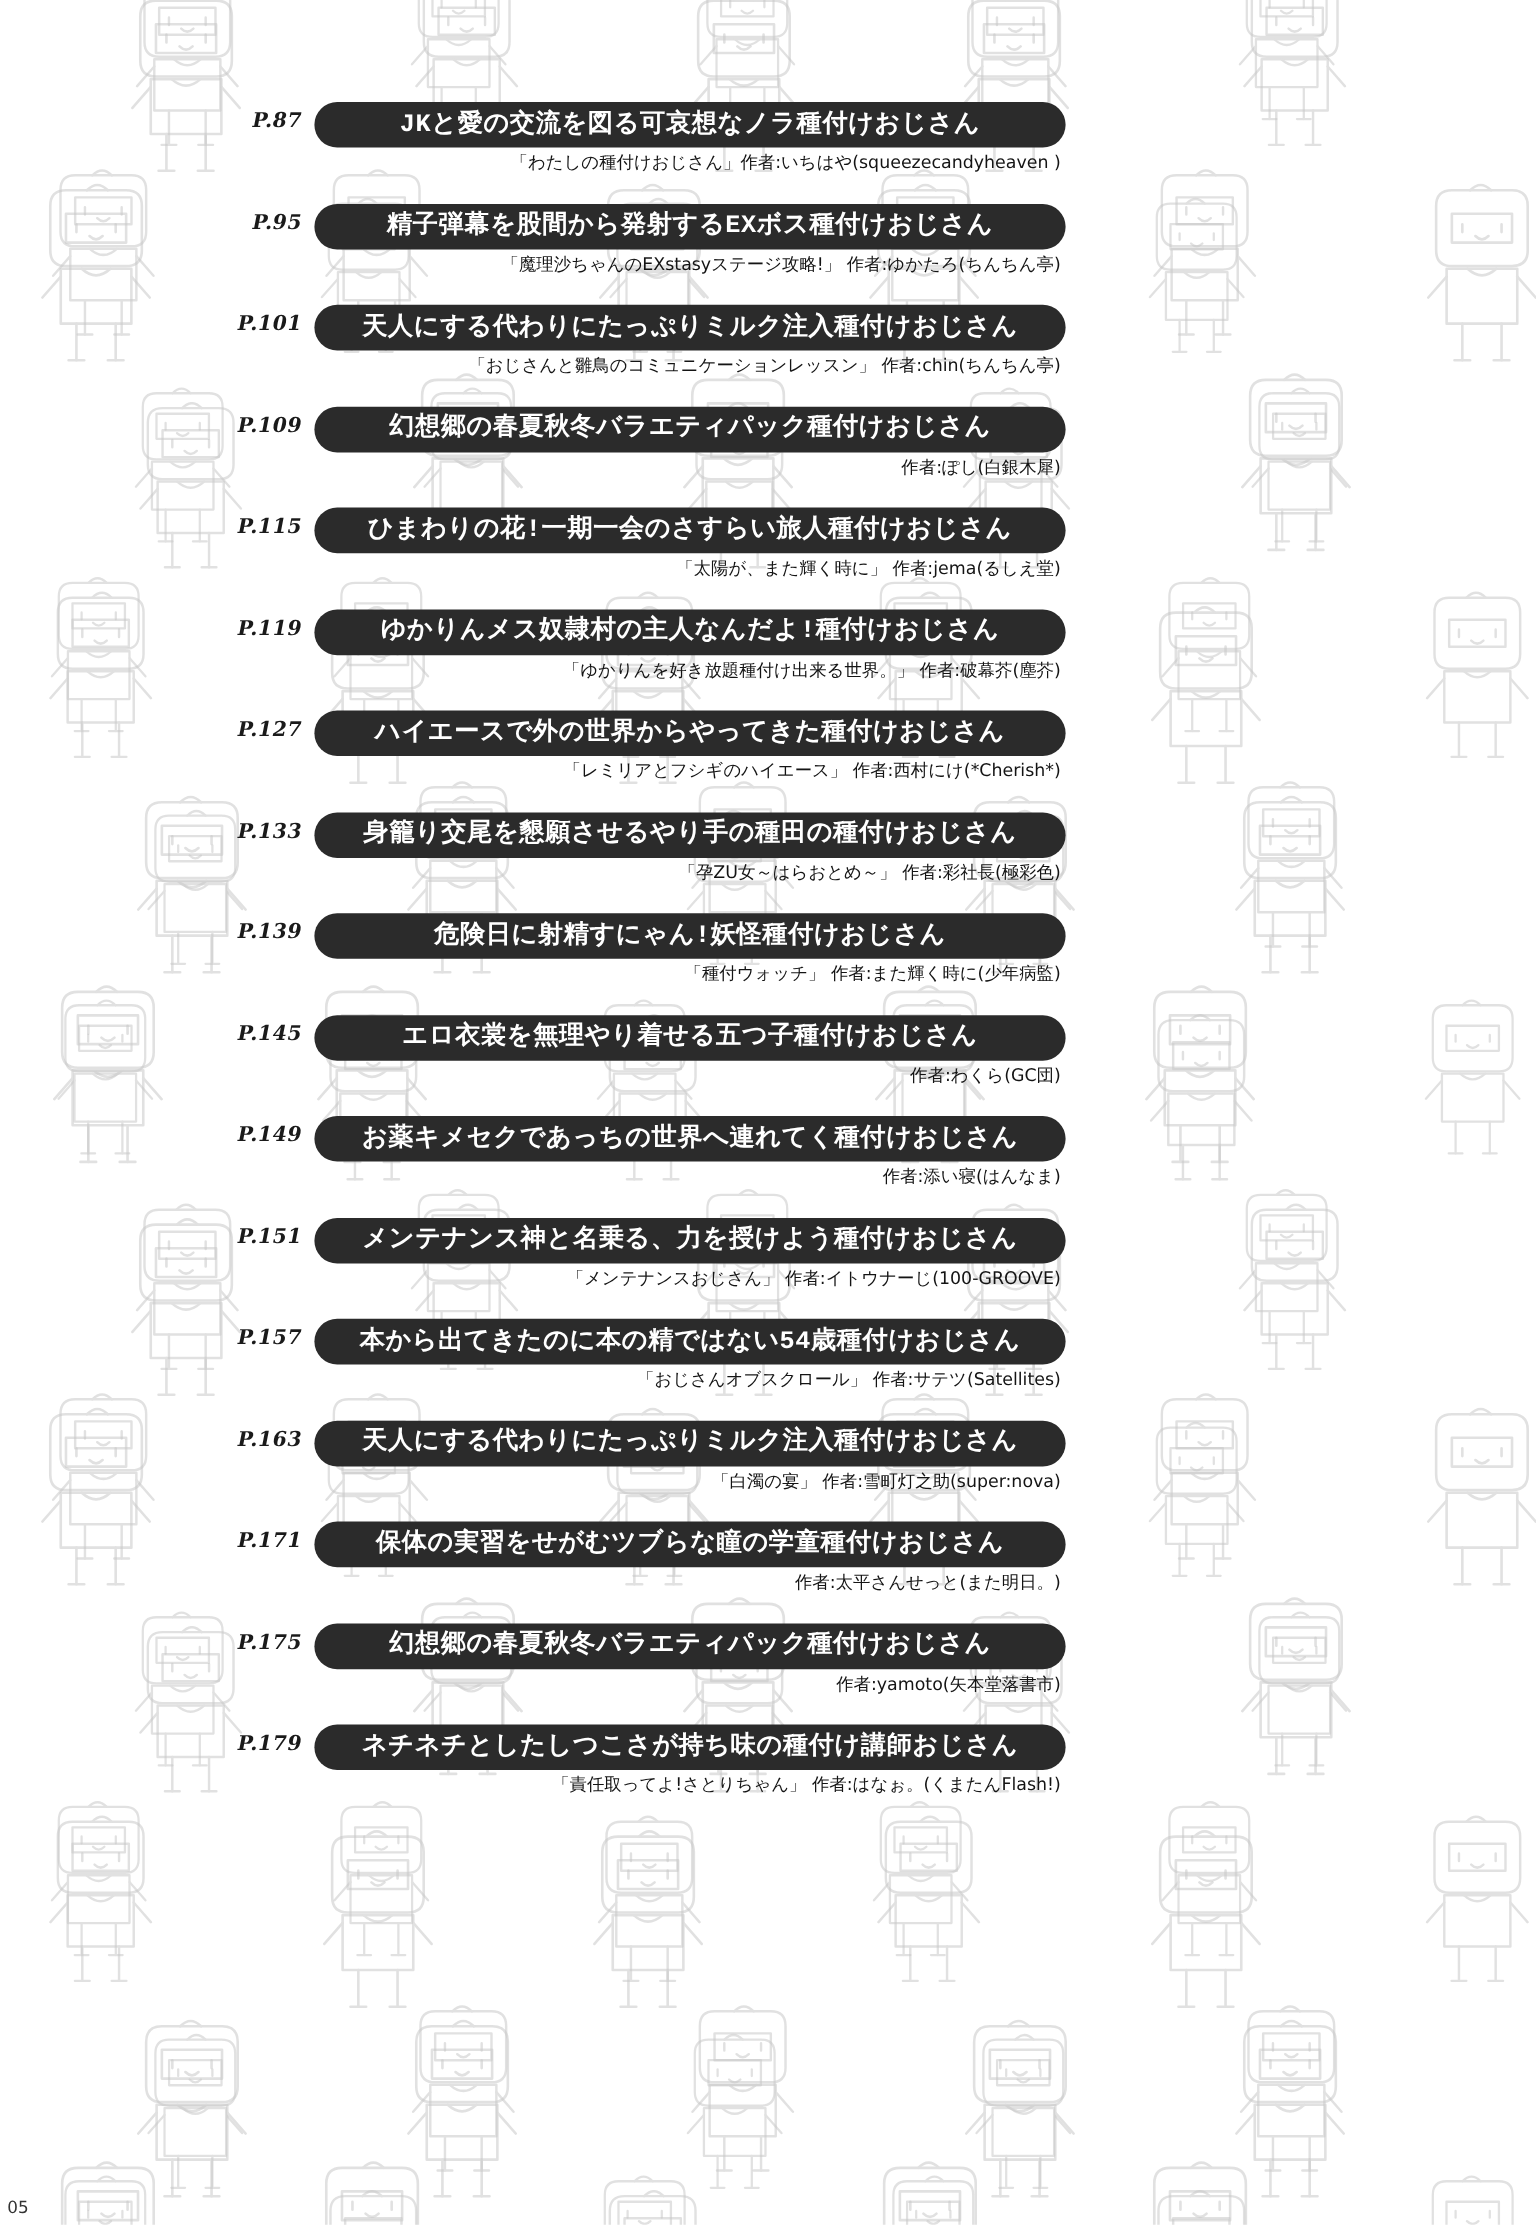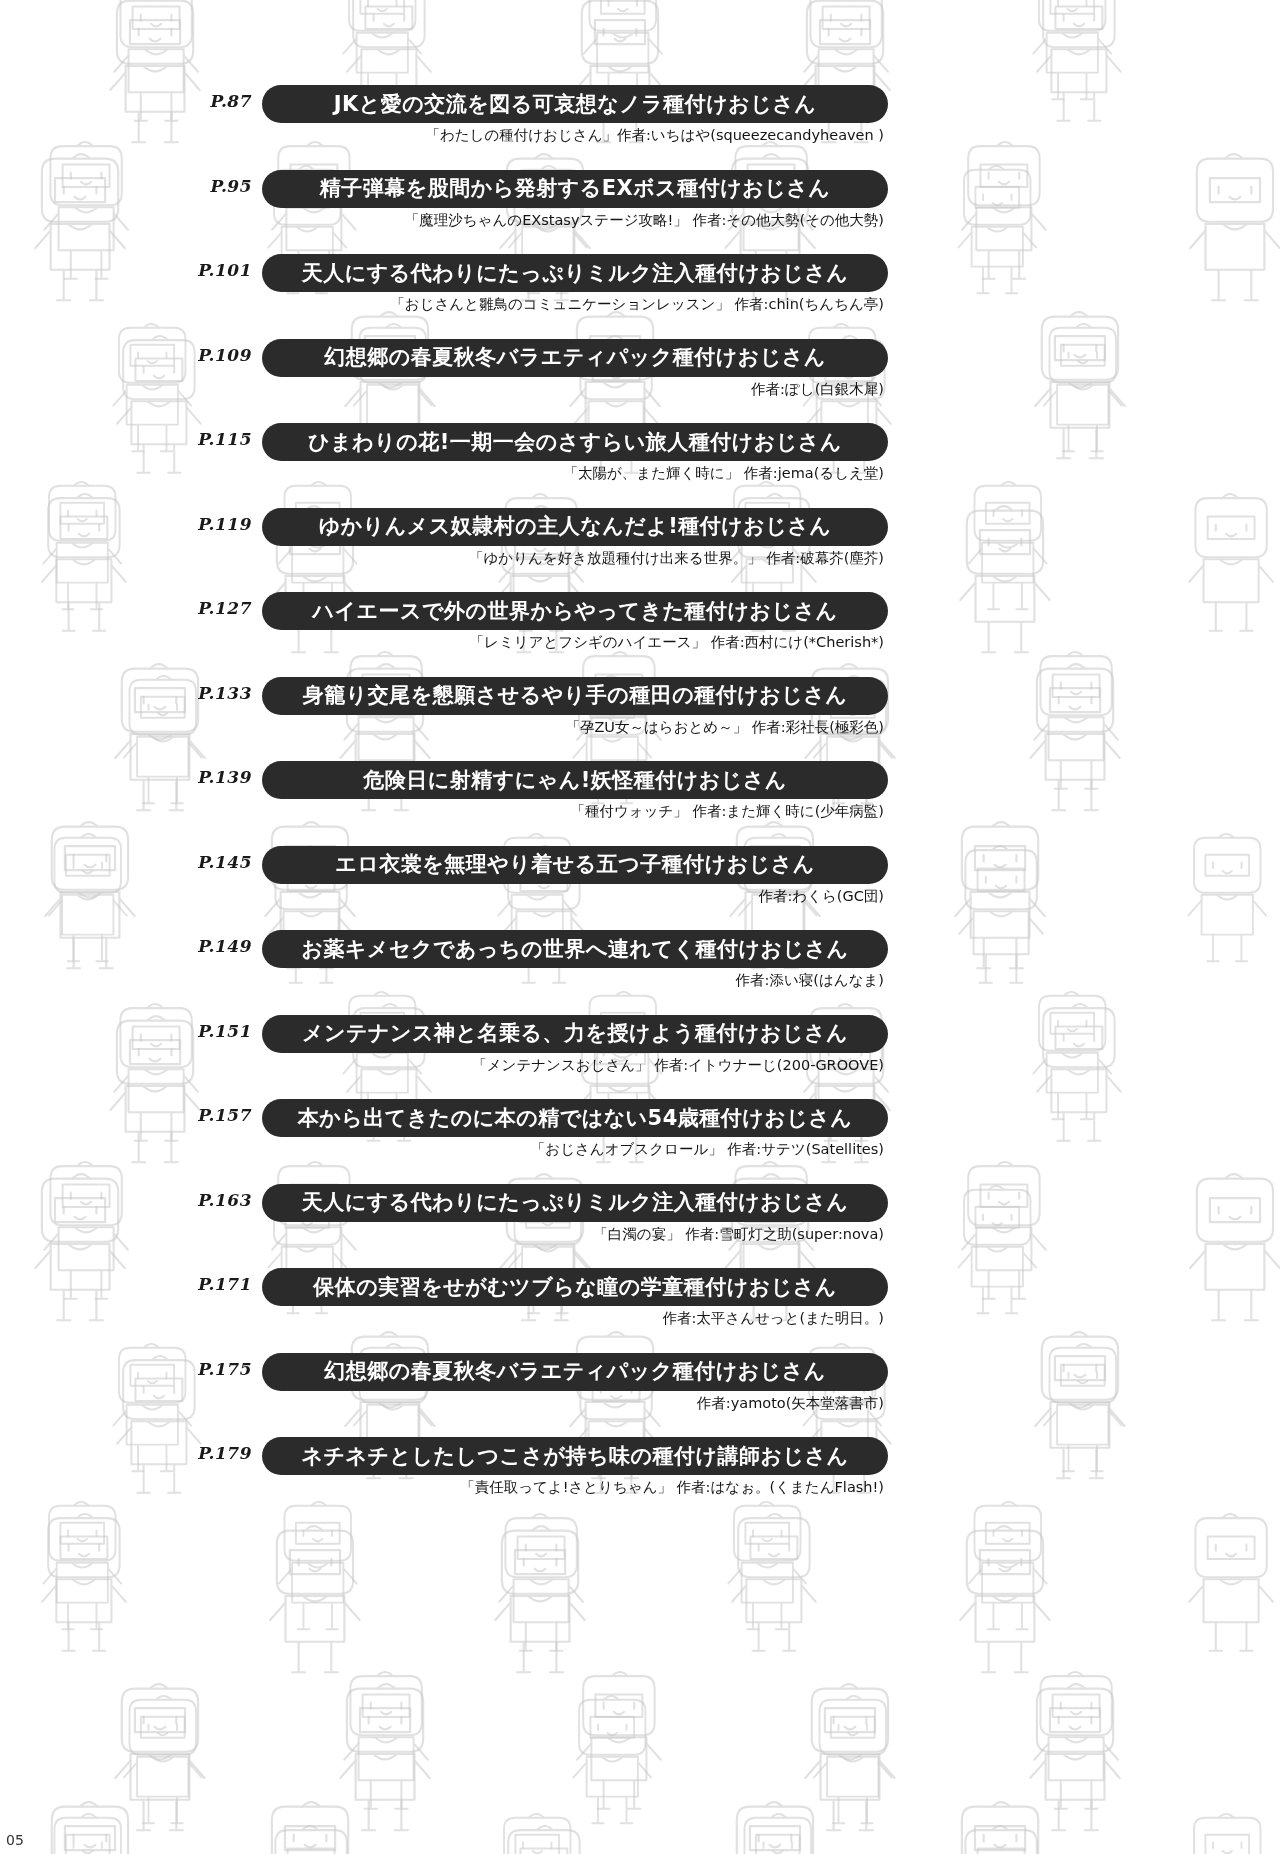--- a/index.html
+++ b/index.html
@@ -63,20 +63,21 @@
     top: 0;
     width: 626px;
     height: 38px;
     background: #2b2b2b;
     border-radius: 19px;
     display: flex;
     align-items: center;
     justify-content: center;
     box-sizing: border-box;
     padding: 0 16px;
+    font-family: Liberation Mono, monospace;
   }
   .title-text {
     color: #ffffff;
     font-size: 21px;
     font-weight: bold;
     letter-spacing: 0.5px;
     white-space: nowrap;
     line-height: 1;
   }
 
@@ -1753,21 +1754,21 @@
       <div class="title-bar">
         <div class="title-text">JKと愛の交流を図る可哀想なノラ種付けおじさん</div>
       </div>
       <div class="credit">「わたしの種付けおじさん」作者:いちはや(squeezecandyheaven )</div>
     </div>
     <div class="entry" style="top: 169.5px;">
       <div class="pagenum">P.95</div>
       <div class="title-bar">
         <div class="title-text">精子弾幕を股間から発射するEXボス種付けおじさん</div>
       </div>
-      <div class="credit">「魔理沙ちゃんのEXstasyステージ攻略!」 作者:その他大勢(その他大勢)</div>
+      <div class="credit">「魔理沙ちゃんのEXstasyステージ攻略!」 作者:ゆかたろ(ちんちん亭)</div>
     </div>
     <div class="entry" style="top: 254px;">
       <div class="pagenum">P.101</div>
       <div class="title-bar">
         <div class="title-text">天人にする代わりにたっぷりミルク注入種付けおじさん</div>
       </div>
       <div class="credit">「おじさんと雛鳥のコミュニケーションレッスン」 作者:chin(ちんちん亭)</div>
     </div>
     <div class="entry" style="top: 338.5px;">
       <div class="pagenum">P.109</div>
@@ -1823,21 +1824,21 @@
       <div class="title-bar">
         <div class="title-text">お薬キメセクであっちの世界へ連れてく種付けおじさん</div>
       </div>
       <div class="credit">作者:添い寝(はんなま)</div>
     </div>
     <div class="entry" style="top: 1014.5px;">
       <div class="pagenum">P.151</div>
       <div class="title-bar">
         <div class="title-text">メンテナンス神と名乗る、力を授けよう種付けおじさん</div>
       </div>
-      <div class="credit">「メンテナンスおじさん」 作者:イトウナーじ(200-GROOVE)</div>
+      <div class="credit">「メンテナンスおじさん」 作者:イトウナーじ(100-GROOVE)</div>
     </div>
     <div class="entry" style="top: 1099px;">
       <div class="pagenum">P.157</div>
       <div class="title-bar">
         <div class="title-text">本から出てきたのに本の精ではない54歳種付けおじさん</div>
       </div>
       <div class="credit">「おじさんオブスクロール」 作者:サテツ(Satellites)</div>
     </div>
     <div class="entry" style="top: 1183.5px;">
       <div class="pagenum">P.163</div>

